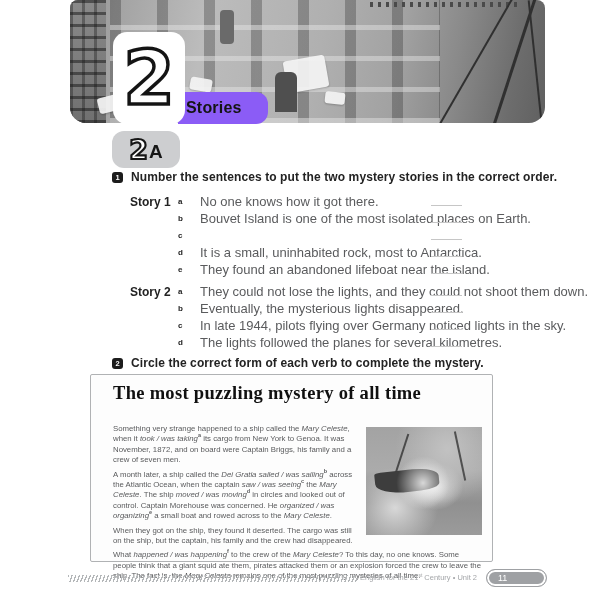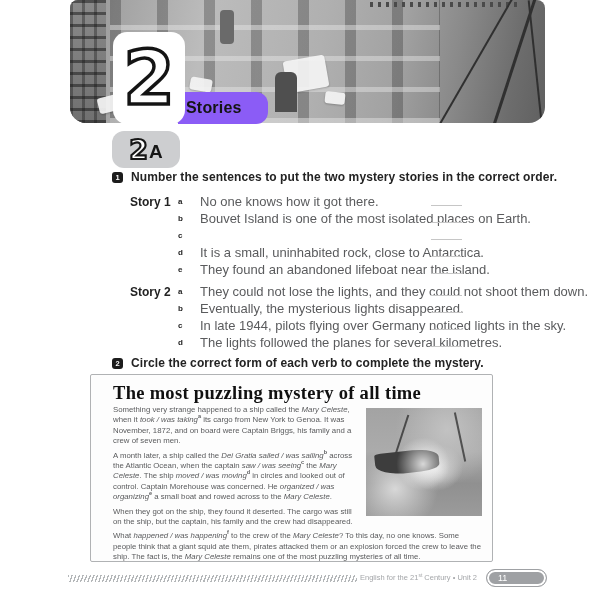--- a/index.html
+++ b/index.html
@@ -62,21 +62,21 @@
   .srow{position:relative;height:17px;display:flex;align-items:center;}
   .slabel{width:46px;min-width:46px;font-size:12px;font-weight:700;color:#232323;}
   .sletter{width:24px;min-width:24px;font-size:8px;font-weight:700;color:#232323;padding-left:2px;box-sizing:border-box;}
   .stext{font-size:13px;color:#5a5b5d;white-space:nowrap;}
   .sblank{position:absolute;left:301px;bottom:4px;width:31px;height:1px;border-bottom:1px solid #c6c6c6;}
 
   
   .reading{position:absolute;left:90px;top:374px;width:403px;height:188px;box-sizing:border-box;
     background:#fdfdfd;border:1px solid #b0b2b4;border-radius:2px;padding:6px 10px 6px 22px;}
   .r-title{font-family:"Liberation Serif",serif;font-weight:700;font-size:18.5px;color:#101010;
-    margin:2px 0 1px;letter-spacing:.3px;}
+    margin:2px 0 20px;letter-spacing:.3px;}
   .ship{float:right;width:116px;height:108px;margin:3px 0 4px 9px;position:relative;overflow:hidden;
     background:radial-gradient(ellipse at 70% 20%,#c2c2c2 0%,rgba(194,194,194,0) 45%),
                radial-gradient(ellipse at 25% 75%,#d8d8d8 0%,rgba(216,216,216,0) 35%),
                radial-gradient(ellipse at 60% 55%,#ececec 0%,rgba(236,236,236,0) 28%),
                linear-gradient(180deg,#a3a3a3 0%,#ababab 40%,#909090 70%,#9b9b9b 100%);}
   .hull{position:absolute;left:8%;top:40%;width:55%;height:20%;background:#3d3d3d;
     border-radius:10% 40% 30% 50%;transform:rotate(-6deg);}
   .mast1{position:absolute;left:30%;top:6%;width:2px;height:38%;background:#4a4a4a;transform:rotate(18deg);}
   .mast2{position:absolute;left:80%;top:4%;width:2px;height:46%;background:#505050;transform:rotate(-12deg);}
   .spray{position:absolute;left:18%;top:28%;width:62%;height:48%;
@@ -147,21 +147,21 @@
       <span class="sblank"></span>
     </div>
     <div class="srow">
       <span class="slabel"></span>
       <span class="sletter">c</span>
       <span class="sblank"></span>
     </div>
     <div class="srow">
       <span class="slabel"></span>
       <span class="sletter">d</span>
-      <span class="stext">It is a small, uninhabited rock, close to Antarctica.</span>
+      <span class="stext">It is a small, uninhabited rock, most to Antarctica.</span>
       <span class="sblank"></span>
     </div>
     <div class="srow">
       <span class="slabel"></span>
       <span class="sletter">e</span>
       <span class="stext">They found an abandoned lifeboat near the island.</span>
       <span class="sblank"></span>
     </div>
   </div>
 

